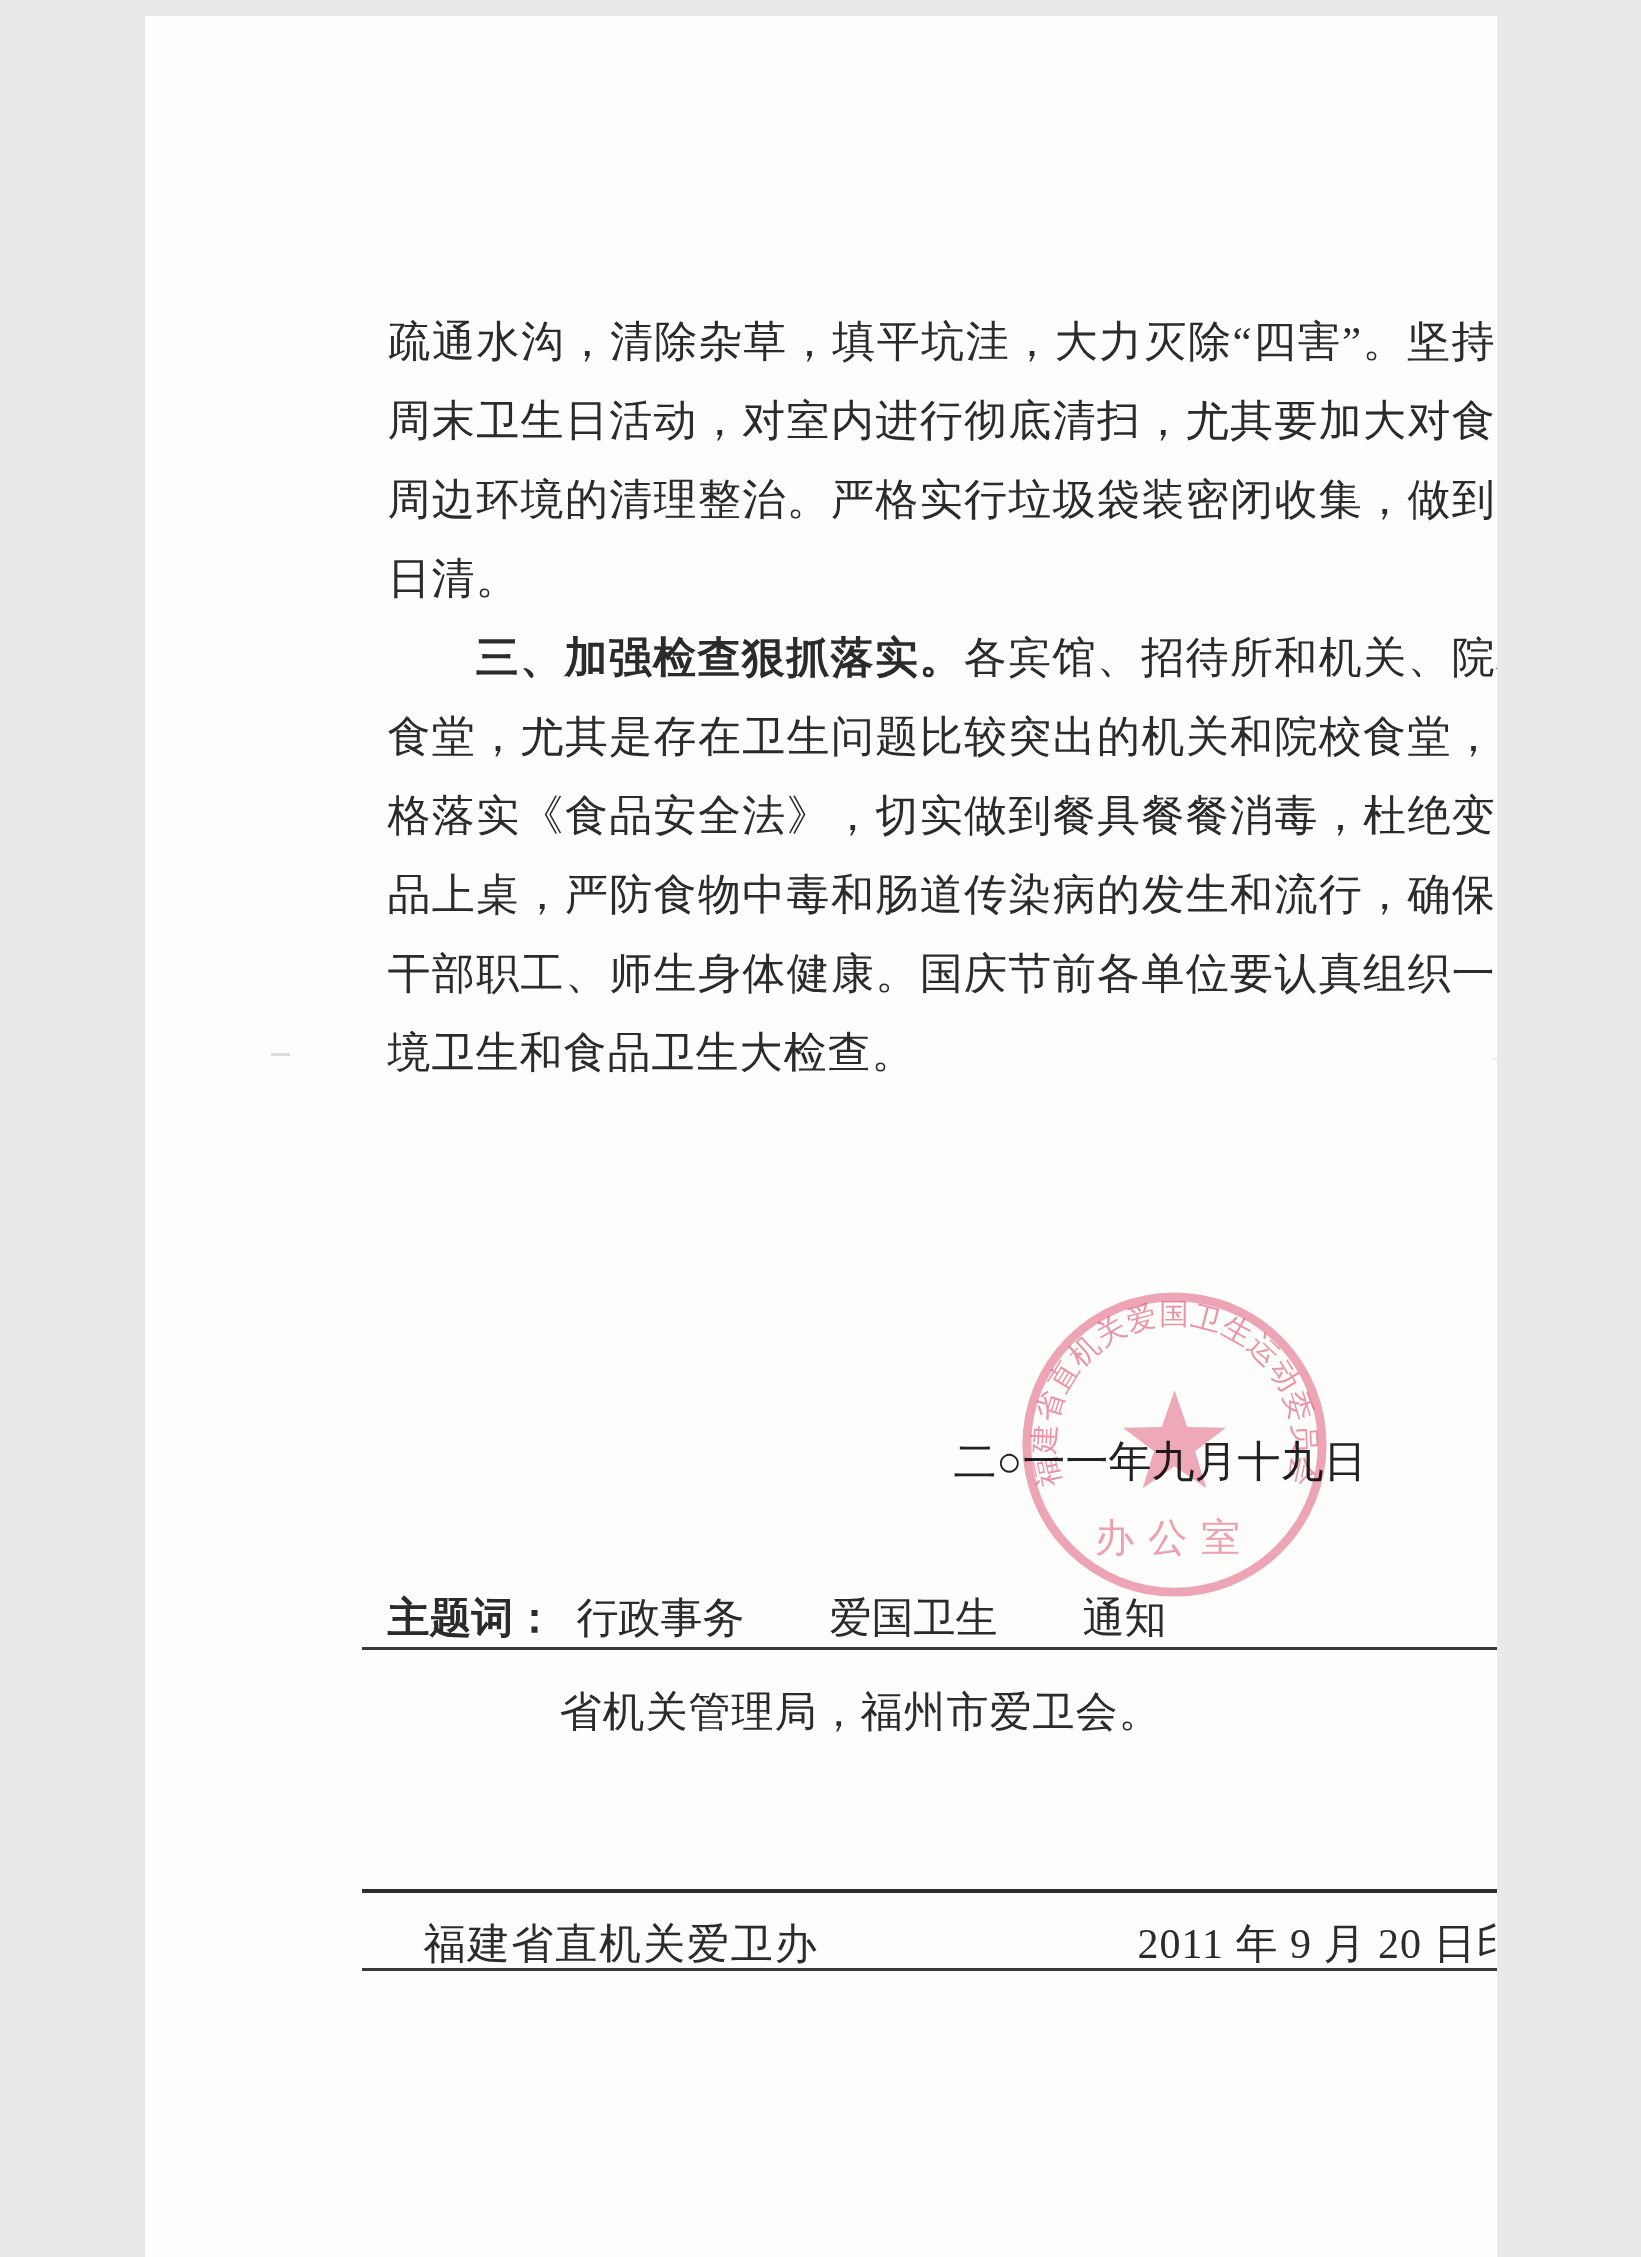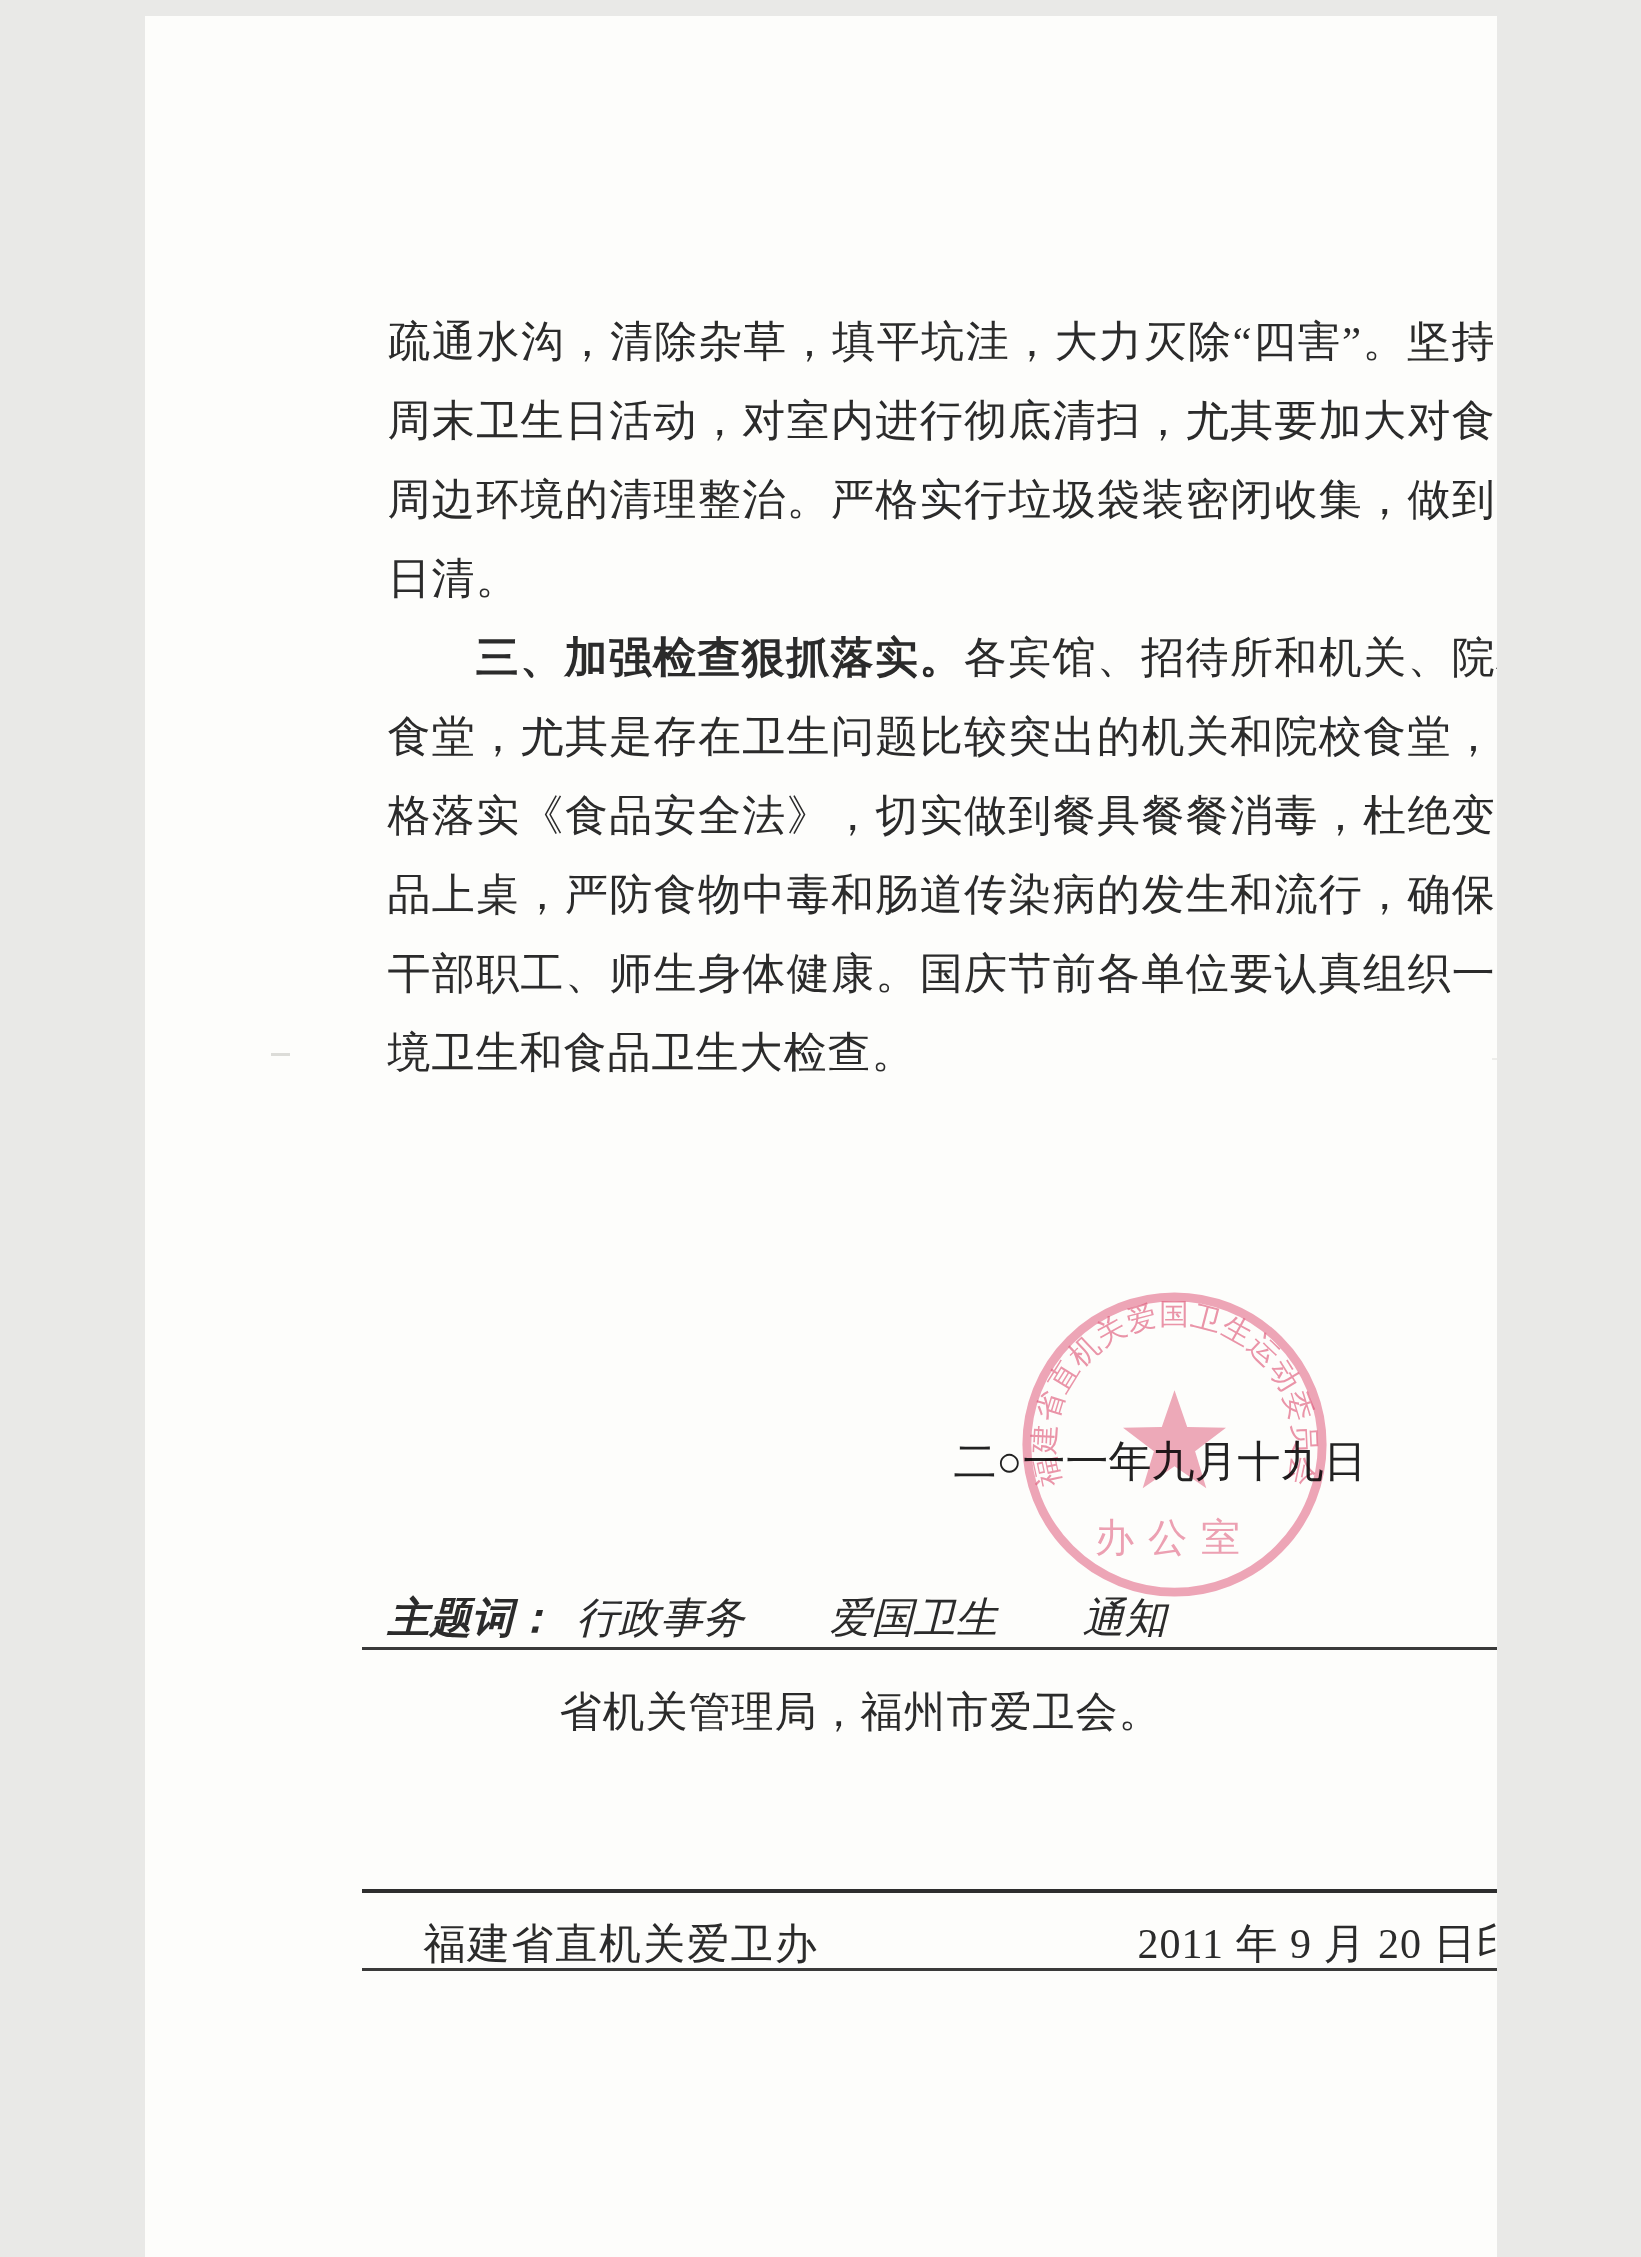--- a/index.html
+++ b/index.html
@@ -34,21 +34,20 @@
     left:872px;top:1271px;
     width:315px;height:315px;
     z-index:5;
     mix-blend-mode:multiply;
   }
   .subject-row{
     position:absolute;
     left:243px;top:1574px;
     font-size:42px;
     white-space:nowrap;
-    font-style:italic;
   }
   .subject-label{font-weight:bold;letter-spacing:0px;margin-right:21px;}
   .subject-term{margin-right:85px;}
   .rule{position:absolute;left:217px;width:1224px;background:#3a3a3a;}
   .rule-subject{top:1631px;height:2.9px;}
   .rule-footer-top{top:1873px;height:3.9px;background:#2e2e2e;}
   .rule-footer-bottom{top:1952px;height:2.9px;}
   .cc-block{
     position:absolute;
     left:289px;top:1657px;

